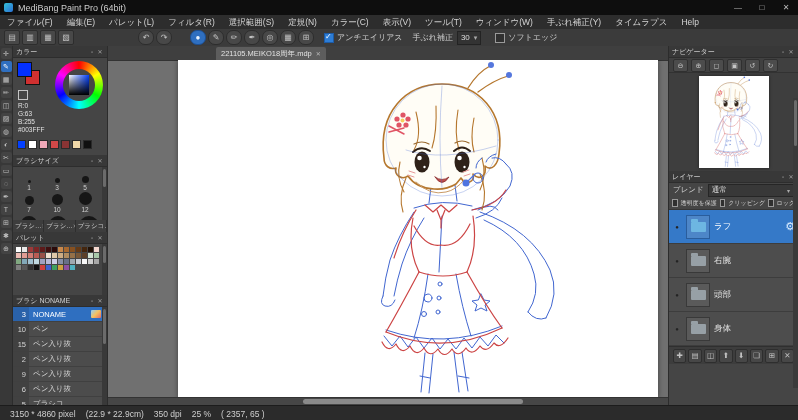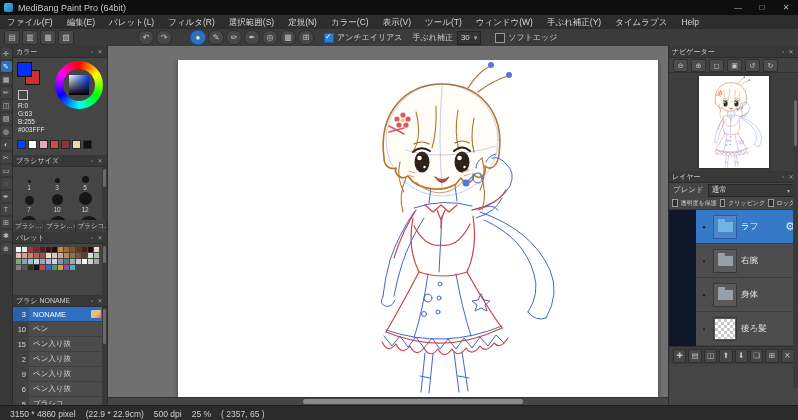--- a/index.html
+++ b/index.html
@@ -100,21 +100,21 @@
   .hthumb{position:absolute;left:195px;width:220px;top:1px;bottom:1px;background:#8a8a8a;border-radius:3px;}
   
   .rightpanels{position:absolute;left:668px;top:46px;width:130px;height:359px;background:#454545;
                border-left:1px solid #2c2c2c;box-sizing:border-box;font-size:7.5px;}
   .navicons{height:14px;display:flex;align-items:center;gap:3px;padding:0 4px;background:#404040;
             border-bottom:1px solid #323232;}
   .navicons span{width:13px;height:11px;background:#4c4c4c;border:1px solid #303030;border-radius:2px;
                  text-align:center;line-height:11px;font-size:7px;color:#c5c5c5;}
   .thumbwrap{height:98px;background:#3e3e3e;display:flex;align-items:center;justify-content:center;}
   .thumb{background:#fff;box-shadow:0 0 3px rgba(0,0,0,.5);}
-  .lrowset{background:#0f172a;padding-left:27px;}
+  .lrowset{background:#0f766e;}
   .prow{height:14px;display:flex;align-items:center;padding:0 4px;gap:4px;color:#d2d2d2;}
   .slider{width:56px;height:8px;border:1px solid #242424;background:linear-gradient(90deg,#0c2c55,#2f8dff);
           position:relative;}
   .slider .mark{position:absolute;right:0;top:-1px;width:2px;height:10px;background:#eee;}
   .dd2{flex:1;height:11px;background:#383838;border:1px solid #262626;display:flex;align-items:center;
        padding:0 3px;color:#ddd;}
   .dd2 .ar{margin-left:auto;font-size:6px;color:#aaa;}
   .checksrow{height:12px;display:flex;align-items:center;padding:0 3px;gap:3px;font-size:6px;color:#cfcfcf;
              border-bottom:1px solid #363636;white-space:nowrap;}
   .cb2{display:inline-block;width:6px;height:6px;border:1px solid #999;background:#2f2f2f;}
@@ -416,20 +416,26 @@
       <span class="bnum">5</span>
       <span class="bname">ブラシコ</span>
     </div>
     <div class="vsb">
         <div class="th"></div>
       </div>
   </div>
 </div>
 
 <div class="canvasarea">
+  <div class="tabbar">
+    <div class="doc-tab">
+      <span>221105.MEIKO18周年.mdp</span>
+      <span class="x">✕</span>
+    </div>
+  </div>
   <div class="viewport">
     <div class="page">
       <svg id="artwork" viewBox="0 0 480 338" width="100%" height="100%">
         <g id="char" fill="none" stroke-linecap="round" stroke-linejoin="round">
 
           <g stroke="#4166d0" stroke-width="1">
             <path d="M253,127 L251,143 M277,125 L279,141"></path>
             <path d="M236,148 Q264,138 294,146"></path>
             <path d="M236,152 Q220,176 212,200 Q207,218 205,236"></path>
             <path d="M246,158 Q232,180 224,204 Q219,220 216,236"></path>
@@ -572,44 +578,44 @@
       <span class="lthumb">
           <span class="folder"></span>
         </span>
       <span>右腕</span>
     </div>
     <div class="lrow">
       <span class="eye">●</span>
       <span class="lthumb">
           <span class="folder"></span>
         </span>
-      <span>身体</span>
+      <span>頭部</span>
     </div>
     <div class="lrow">
       <span class="eye">●</span>
       <span class="lthumb">
-          <span class="checker"></span>
+          <span class="folder"></span>
         </span>
-      <span>後ろ髪</span>
+      <span>身体</span>
     </div>
   </div>
   <div class="layeractions">
     <span>✚</span>
     <span>▤</span>
     <span>◫</span>
     <span>⬆</span>
     <span>⬇</span>
     <span>❏</span>
     <span>⊞</span>
     <span>✕</span>
   </div>
   <div class="layers-vsb">
       <div class="th"></div>
     </div>
 </div>
 
 <div class="statusbar">
   <span>3150 * 4860 pixel</span>
   <span>(22.9 * 22.9cm)</span>
-  <span>500 dpi</span>
+  <span>350 dpi</span>
   <span>25 %</span>
   <span>( 2357, 65 )</span>
 </div>
 
 </body></html>

